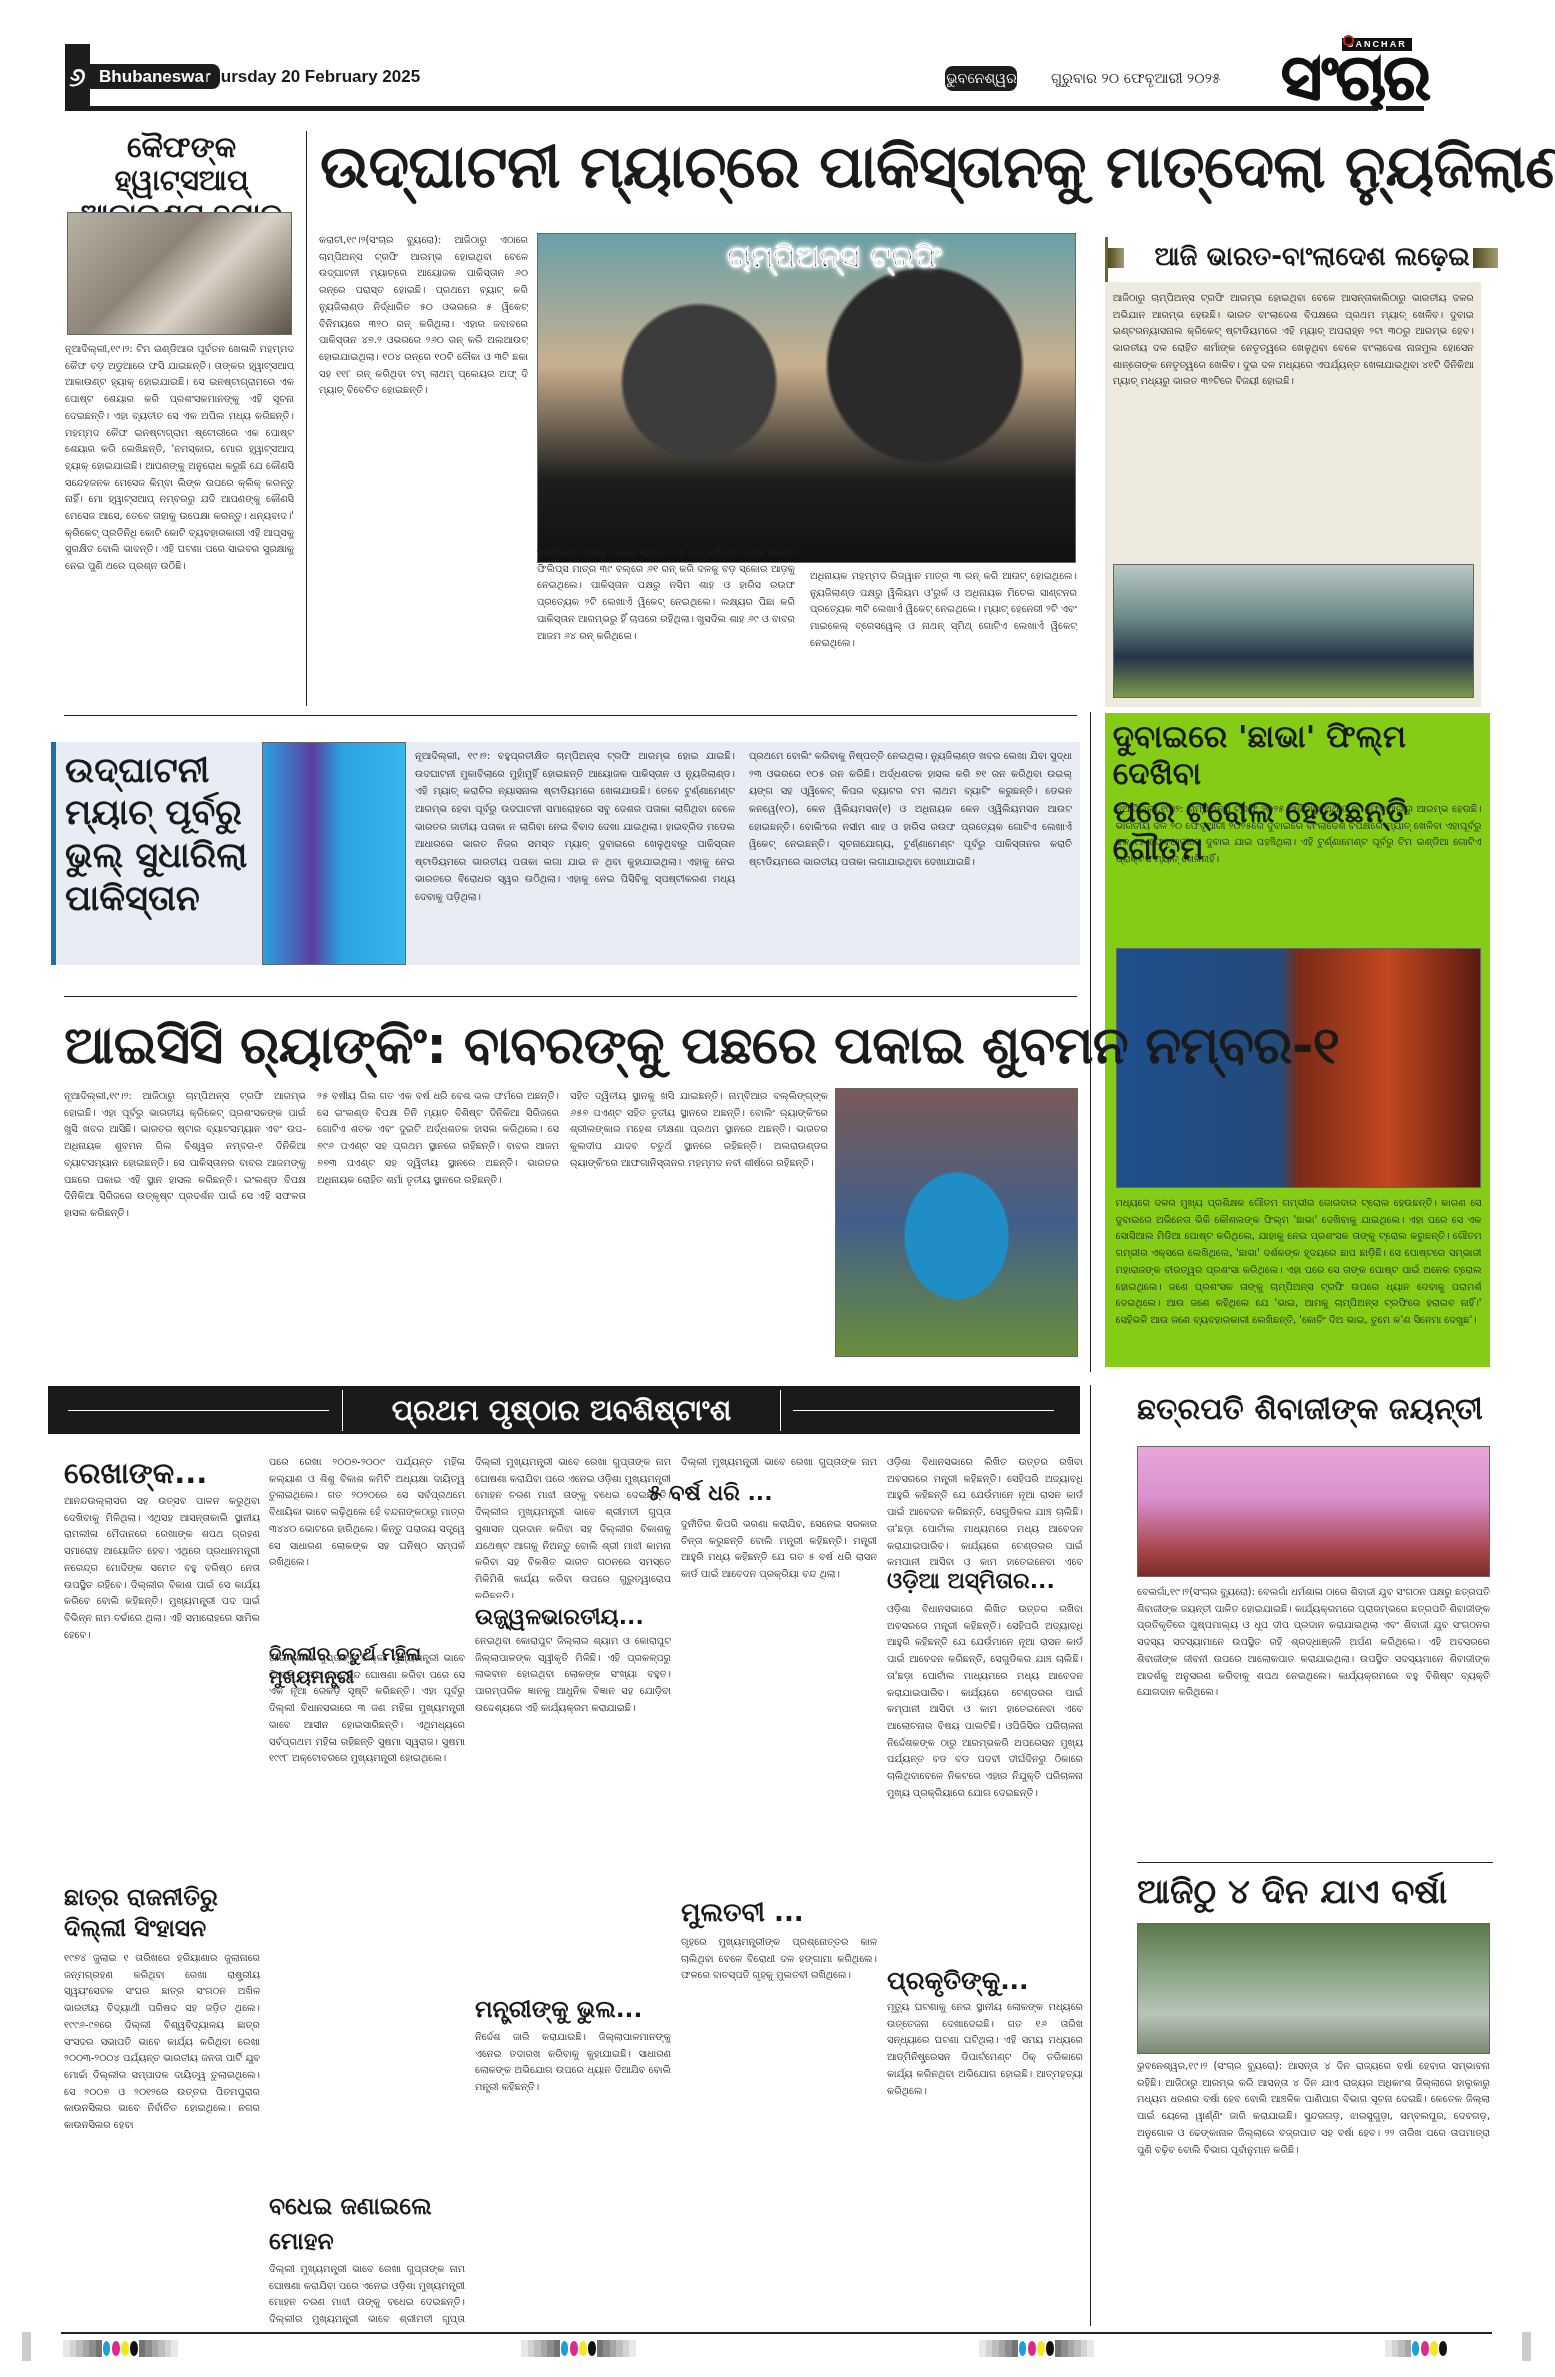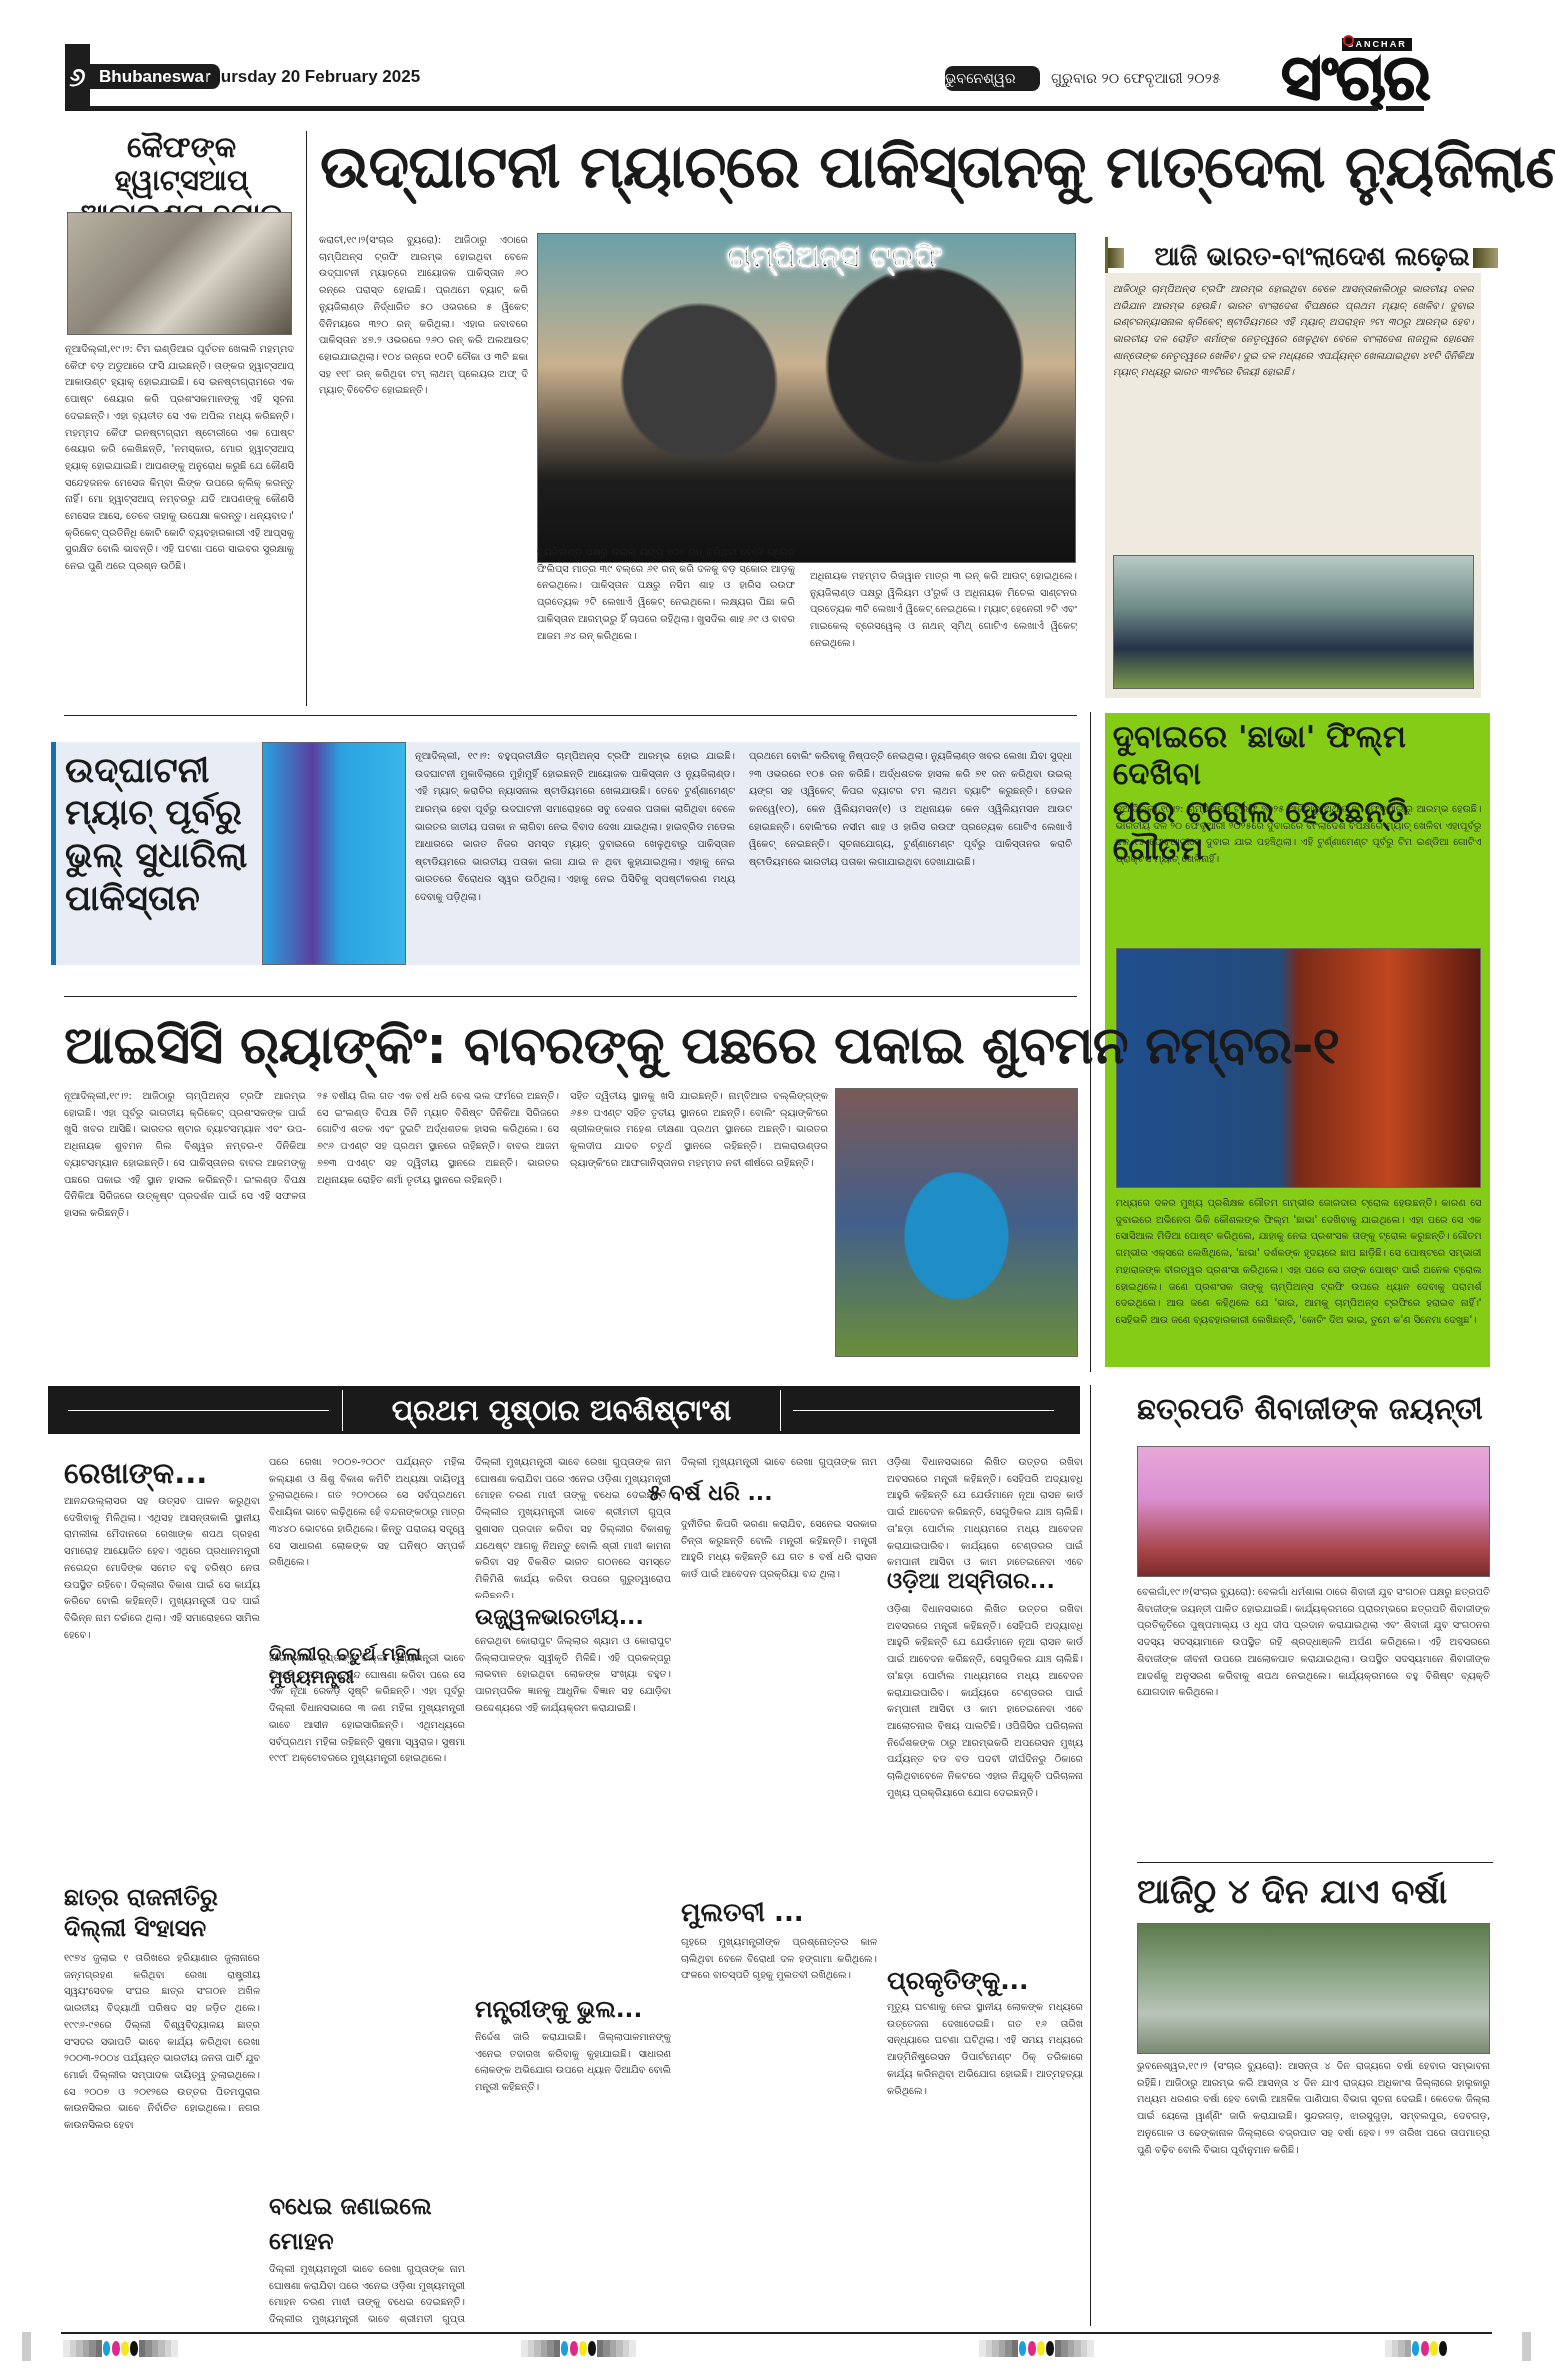--- a/index.html
+++ b/index.html
@@ -7,21 +7,21 @@
   body { position: relative; font-family: "DejaVu Sans", sans-serif; color: #1a1a1a; }
   .abs { position: absolute; }
 
   
   .mast-left-block { left: 65px; top: 44px; width: 25px; height: 67px; background: #1d1d1d; }
   .mast-bar { left: 65px; top: 106px; width: 1313px; height: 4.6px; background: #1d1d1d; }
   .mast-bar2 { left: 1386px; top: 106px; width: 38px; height: 4.6px; background: #1d1d1d; }
   .page-num { left: 65px; top: 62px; width: 25px; text-align: center; color: #fff; font-weight: bold; font-size: 26px; }
   .city-pill { left: 90px; top: 64px; height: 25px; padding: 0 9.1px 0 9.1px; background: #1d1d1d; color: #fff; border-radius: 0 7.8px 7.8px 0; font-family: "Liberation Sans", sans-serif; font-weight: bold; font-size: 17px; line-height: 25px; }
   .date-en { left: 200px; top: 64px; font-family: "Liberation Sans", sans-serif; font-weight: bold; font-size: 17px; line-height: 25px; }
-  .city-or-pill { left: 945px; top: 66px; width: 95px; height: 25px; background: #1d1d1d; color: #fff; border-radius: 7.8px; text-align: left; font-size: 14.4px; line-height: 25px; }
+  .city-or-pill { left: 945px; top: 66px; width: 72px; height: 25px; background: #1d1d1d; color: #fff; border-radius: 7.8px; text-align: right; font-size: 14.4px; line-height: 25px; }
   .date-or { left: 1051px; top: 66px; font-size: 14.4px; line-height: 25px; }
   .logo { left: 1024px; top: 44px; width: 222px; height: 72px; }
   .logo-word { position: absolute; left: 0; bottom: 0; font-size: 63px; font-weight: 900; letter-spacing: -2.6px; color: #111; -webkit-text-stroke: 1.3px #111; line-height: 65px; }
   .logo-tag { position: absolute; right: 13px; top: 0; background: #111; color: #fff; font-family: "Liberation Sans", sans-serif; font-weight: bold; font-size: 9.1px; letter-spacing: 2px; padding: 1.3px 5.2px; }
   .logo-dot { position: absolute; left: 62px; top: -2.6px; width: 10.5px; height: 10.5px; border-radius: 50%; border: 2.6px solid #d0211c; background: #111; }
 
   
   .head-xl { font-size: 55px; font-weight: 900; line-height: 1.0; letter-spacing: -0.7px; white-space: nowrap; }
   .head-md { font-size: 27.4px; font-weight: 700; line-height: 1.15; }
   .head-sm { font-size: 22px; font-weight: 700; line-height: 1.15; }
@@ -86,21 +86,21 @@
 <div class="abs photo ph-nz" style="left:537px; top:233px; width:539px; height:330px;">
   <span class="ph-label" style="left:189px;">ଚାମ୍ପିଅନ୍ସ ଟ୍ରଫି</span>
 </div>
 <div class="abs body-txt" style="left:537px; top:544px; width:258px; height:137px; overflow:hidden;">ନ୍ୟୁଜିଲାଣ୍ଡ ପକ୍ଷରୁ ଉଇଲ୍ ୟଙ୍ଗ ୧୦୭ ରନ୍ କରିଥିବା ବେଳେ ଗ୍ଲେନ୍ ଫିଲିପ୍ସ ମାତ୍ର ୩୯ ବଲ୍‌ରେ ୬୧ ରନ୍ କରି ଦଳକୁ ବଡ଼ ସ୍କୋର ଆଡ଼କୁ ନେଇଥିଲେ। ପାକିସ୍ତାନ ପକ୍ଷରୁ ନସିମ ଶାହ ଓ ହାରିସ ରଉଫ ପ୍ରତ୍ୟେକ ୨ଟି ଲେଖାଏଁ ୱିକେଟ୍ ନେଇଥିଲେ। ଲକ୍ଷ୍ୟର ପିଛା କରି ପାକିସ୍ତାନ ଆରମ୍ଭରୁ ହିଁ ଚାପରେ ରହିଥିଲା। ଖୁସଦିଲ ଶାହ ୬୯ ଓ ବାବର ଆଜମ ୬୪ ରନ୍ କରିଥିଲେ।</div>
 <div class="abs body-txt" style="left:810px; top:568px; width:267px; height:137px; overflow:hidden;">ଅଧିନାୟକ ମହମ୍ମଦ ରିଜୱାନ ମାତ୍ର ୩ ରନ୍ କରି ଆଉଟ୍ ହୋଇଥିଲେ। ନ୍ୟୁଜିଲାଣ୍ଡ ପକ୍ଷରୁ ୱିଲିୟମ ଓ'ରୁର୍କ ଓ ଅଧିନାୟକ ମିଚେଲ ସାଣ୍ଟନର ପ୍ରତ୍ୟେକ ୩ଟି ଲେଖାଏଁ ୱିକେଟ୍ ନେଇଥିଲେ। ମ୍ୟାଟ୍ ହେନେରୀ ୨ଟି ଏବଂ ମାଇକେଲ୍ ବ୍ରେସୱେଲ୍ ଓ ନାଥନ୍ ସ୍ମିଥ୍ ଗୋଟିଏ ଲେଖାଏଁ ୱିକେଟ୍ ନେଇଥିଲେ।</div>
 
 <div class="abs" style="left:1105px; top:237px; width:2.6px; height:196px; background:#6b6530;"></div>
 <div class="abs gold-tab" style="left:1108px; top:248px; width:16.3px; height:19.6px;"></div>
 <div class="abs head-md" style="left:1130px; top:242px; width:340px; text-align:right; font-size:26px;">ଆଜି ଭାରତ-ବାଂଲାଦେଶ ଲଢ଼େଇ</div>
 <div class="abs gold-tab" style="left:1473px; top:248px; width:25px; height:19.6px;"></div>
-<div class="abs box-beige" style="left:1105px; top:273px; width:376px; height:425px;font-style:italic;">
+<div class="abs box-beige" style="left:1105px; top:282px; width:376px; height:425px;">
   <div class="body-txt" style="position:absolute; left:7.8px; top:7.8px; width:361px; height:268px; overflow:hidden;">ଆଜିଠାରୁ ଚାମ୍ପିଅନ୍ସ ଟ୍ରଫି ଆରମ୍ଭ ହୋଇଥିବା ବେଳେ ଆସନ୍ତାକାଲିଠାରୁ ଭାରତୀୟ ଦଳର ଅଭିଯାନ ଆରମ୍ଭ ହେଉଛି। ଭାରତ ବାଂଲାଦେଶ ବିପକ୍ଷରେ ପ୍ରଥମ ମ୍ୟାଚ୍ ଖେଳିବ। ଦୁବାଇ ଇଣ୍ଟରନ୍ୟାସନାଲ କ୍ରିକେଟ୍ ଷ୍ଟାଡିୟମରେ ଏହି ମ୍ୟାଚ୍ ଅପରାହ୍ନ ୨ଟା ୩୦ରୁ ଆରମ୍ଭ ହେବ। ଭାରତୀୟ ଦଳ ରୋହିତ ଶର୍ମାଙ୍କ ନେତୃତ୍ୱରେ ଖେଳୁଥିବା ବେଳେ ବାଂଲାଦେଶ ନାଜମୁଲ ହୋସେନ ଶାନ୍ତୋଙ୍କ ନେତୃତ୍ୱରେ ଖେଳିବ। ଦୁଇ ଦଳ ମଧ୍ୟରେ ଏପର୍ଯ୍ୟନ୍ତ ଖେଳାଯାଇଥିବା ୪୧ଟି ଦିନିକିଆ ମ୍ୟାଚ୍ ମଧ୍ୟରୁ ଭାରତ ୩୨ଟିରେ ବିଜୟୀ ହୋଇଛି।</div>
   <div class="photo ph-team" style="position:absolute; left:7.8px; top:282px; width:361px; height:134px;"></div>
 </div>
 
 <div class="abs hr" style="left:64px; top:715px; width:1013px;"></div>
 
 <div class="abs box-blue" style="left:51px; top:742px; width:1029px; height:223px;">
   <div class="head-md" style="position:absolute; left:9.1px; top:6.5px; width:183px; font-size:35px; line-height:1.22;">ଉଦ୍‌ଘାଟନୀ ମ୍ୟାଚ୍ ପୂର୍ବରୁ ଭୁଲ୍ ସୁଧାରିଲା ପାକିସ୍ତାନ</div>
   <div class="photo ph-flags" style="position:absolute; left:206px; top:0; width:144px; height:223px;"></div>
   <div class="body-txt" style="position:absolute; left:359px; top:5.2px; width:320px; height:213px; overflow:hidden; line-height:17.6px;">ନୂଆଦିଲ୍ଲୀ, ୧୯।୨: ବହୁପ୍ରତୀକ୍ଷିତ ଚାମ୍ପିଅନ୍ସ ଟ୍ରଫି ଆରମ୍ଭ ହୋଇ ଯାଇଛି। ଉଦଘାଟନୀ ମୁକାବିଲାରେ ମୁହାଁମୁହିଁ ହୋଇଛନ୍ତି ଆୟୋଜକ ପାକିସ୍ତାନ ଓ ନ୍ୟୁଜିଲାଣ୍ଡ। ଏହି ମ୍ୟାଚ୍ କରାଚିର ନ୍ୟାସନାଲ ଷ୍ଟାଡିୟମରେ ଖେଳାଯାଉଛି। ତେବେ ଟୁର୍ଣ୍ଣାମେଣ୍ଟ ଆରମ୍ଭ ହେବା ପୂର୍ବରୁ ଉଦଘାଟନୀ ସମାରୋହରେ ସବୁ ଦେଶର ପତାକା ଲାଗିଥିବା ବେଳେ ଭାରତର ଜାତୀୟ ପତାକା ନ ଲାଗିବା ନେଇ ବିବାଦ ଦେଖା ଯାଇଥିଲା। ହାଇବ୍ରିଡ ମଡେଲ ଆଧାରରେ ଭାରତ ନିଜର ସମସ୍ତ ମ୍ୟାଚ୍ ଦୁବାଇରେ ଖେଳୁଥିବାରୁ ପାକିସ୍ତାନ ଷ୍ଟାଡିୟମରେ ଭାରତୀୟ ପତାକା ଲଗା ଯାଇ ନ ଥିବା କୁହାଯାଇଥିଲା। ଏହାକୁ ନେଇ ଭାରତରେ ବିରୋଧର ସ୍ୱର ଉଠିଥିଲା। ଏହାକୁ ନେଇ ପିସିବିକୁ ସ୍ପଷ୍ଟୀକରଣ ମଧ୍ୟ ଦେବାକୁ ପଡ଼ିଥିଲା।</div>

